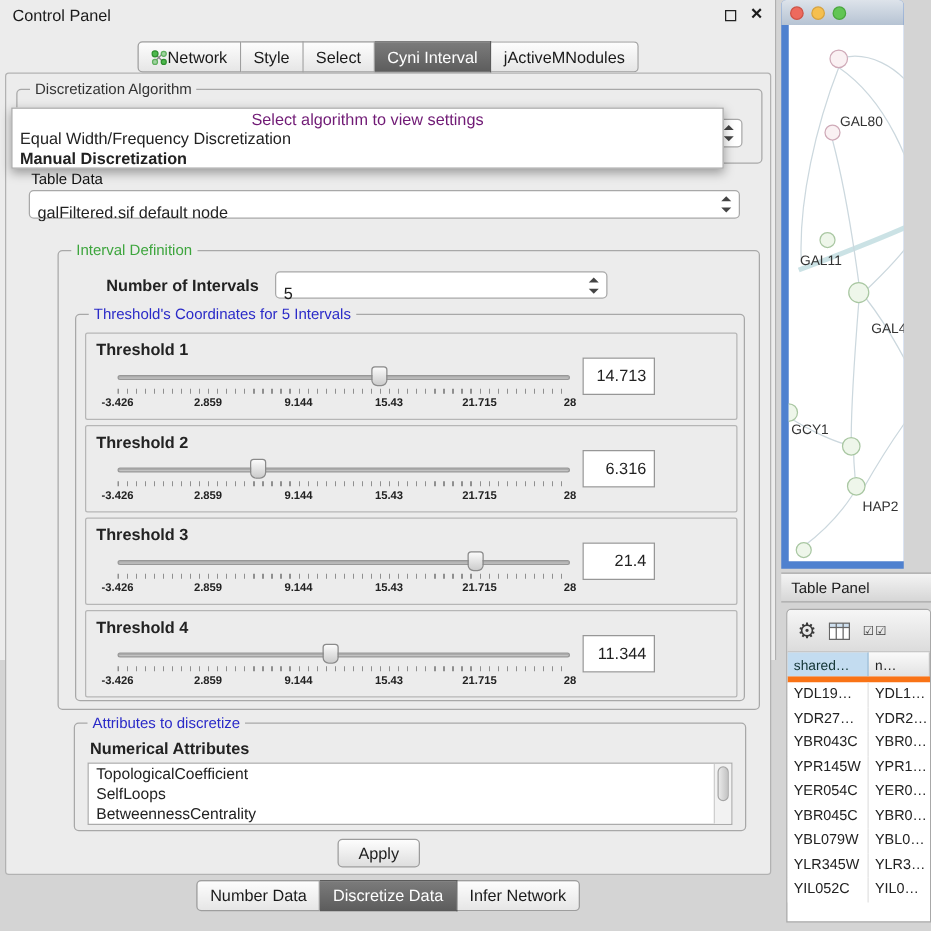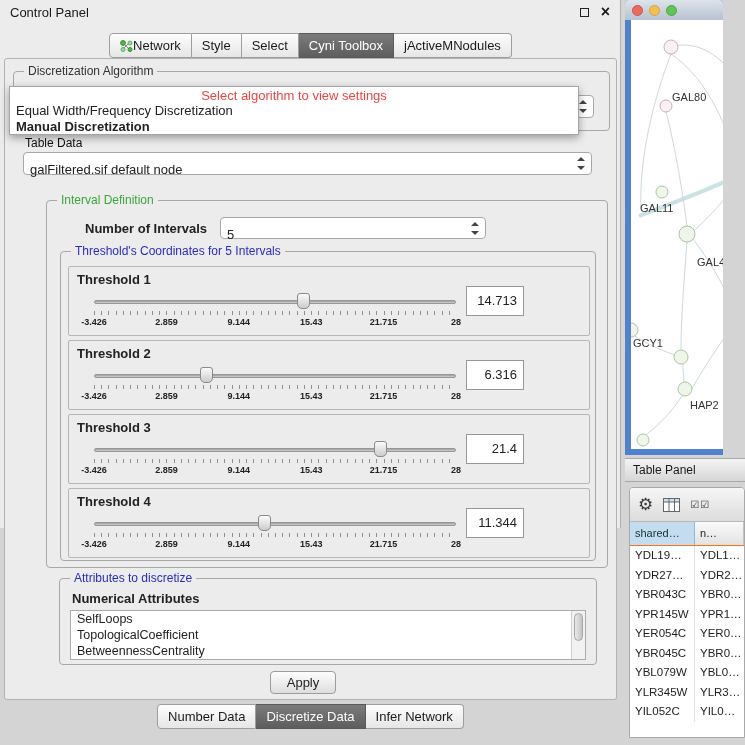--- a/index.html
+++ b/index.html
@@ -74,21 +74,21 @@
   }
   .algo-combo { position: absolute; left: 16px; top: 36px; width: 573px; height: 23px; }
 
   
   .popup {
     position: absolute; left: 4px; top: 27px; width: 570px; height: 49px;
     background: #fff; border: 1px solid #a5a5a5;
     box-shadow: 0 3px 8px rgba(0,0,0,0.35); z-index: 20;
     font-size: 13px; overflow: hidden;
   }
-  .popup .ph { text-align: center; color: #ef4444; padding-top: 1px; height: 16px; }
+  .popup .ph { text-align: center; color: #701a75; padding-top: 1px; height: 16px; }
   .popup .opt { padding: 0 6px; height: 16px; line-height: 16px; cursor: pointer; }
   .popup .opt.bold { font-weight: bold; }
 
   .table-data-label { position: absolute; left: 20px; top: 77px; font-size: 12px; color: #111; }
   .table-data-combo { position: absolute; left: 18px; top: 93px; width: 569px; height: 23px; }
 
   
   .interval-box { left: 41px; top: 141px; width: 562px; height: 368px; }
   .num-int-label { position: absolute; left: 38px; top: 20px; font-size: 13px; font-weight: bold; }
   .num-int-combo { position: absolute; left: 173px; top: 16px; width: 266px; height: 22px; }
@@ -183,21 +183,21 @@
     overflow: hidden;
   }
   .table-toolbar {
     height: 34px; background: linear-gradient(#f6f6f6, #dcdcdc);
     border-bottom: 1px solid #b8b8b8; display: flex; align-items: center;
     padding-left: 8px; gap: 10px;
   }
   .gear { font-size: 17px; color: #3a3a3a; cursor: pointer; line-height: 1; }
   .cols-icon { cursor: pointer; display: inline-block; }
   .cbx { font-size: 10px; color: #3a3a3a; cursor: pointer; letter-spacing: 1px; }
-  .thead { display: flex; height: 24px; border-bottom: 1px solid #f97316; }
+  .thead { display: flex; height: 24px; border-bottom: 5px solid #f97316; }
   .th {
     font-size: 11px; line-height: 23px; padding-left: 5px; overflow: hidden;
     white-space: nowrap; cursor: pointer;
   }
   .th.sel { width: 65px; background: #c3dcf0; border-right: 1px solid #93b6d2; color: #133; }
   .th.plain { flex: 1; background: linear-gradient(#fafafa, #e2e2e2); border-right: 1px solid #c2c2c2; }
   .trow { display: flex; height: 19.5px; background: #fff; }
   .td {
     font-size: 11.5px; line-height: 19px; padding-left: 5px; overflow: hidden;
     white-space: nowrap; color: #222;
@@ -231,21 +231,21 @@
       </svg>
       <span>Network</span>
     </div>
     <div class="tab">
       <span>Style</span>
     </div>
     <div class="tab">
       <span>Select</span>
     </div>
     <div class="tab selected">
-      <span>Cyni Toolbox</span>
+      <span>Cyni Interval</span>
     </div>
     <div class="tab">
       <span>jActiveMNodules</span>
     </div>
   </div>
 
   <div class="content">
 
     <div class="groupbox algo-box">
       <span class="legend dark">Discretization Algorithm</span>
@@ -350,22 +350,22 @@
           </div>
           <div class="value-box">11.344</div>
         </div>
       </div>
     </div>
 
     <div class="groupbox attr-box">
       <span class="legend blue">Attributes to discretize</span>
       <div class="attr-title">Numerical Attributes</div>
       <div class="attr-list">
+        <div class="li">TopologicalCoefficient</div>
         <div class="li">SelfLoops</div>
-        <div class="li">TopologicalCoefficient</div>
         <div class="li">BetweennessCentrality</div>
         <div class="attr-scrollbar">
           <div class="attr-thumb"></div>
         </div>
       </div>
     </div>
 
     <div class="apply-btn">Apply</div>
   </div>
 

